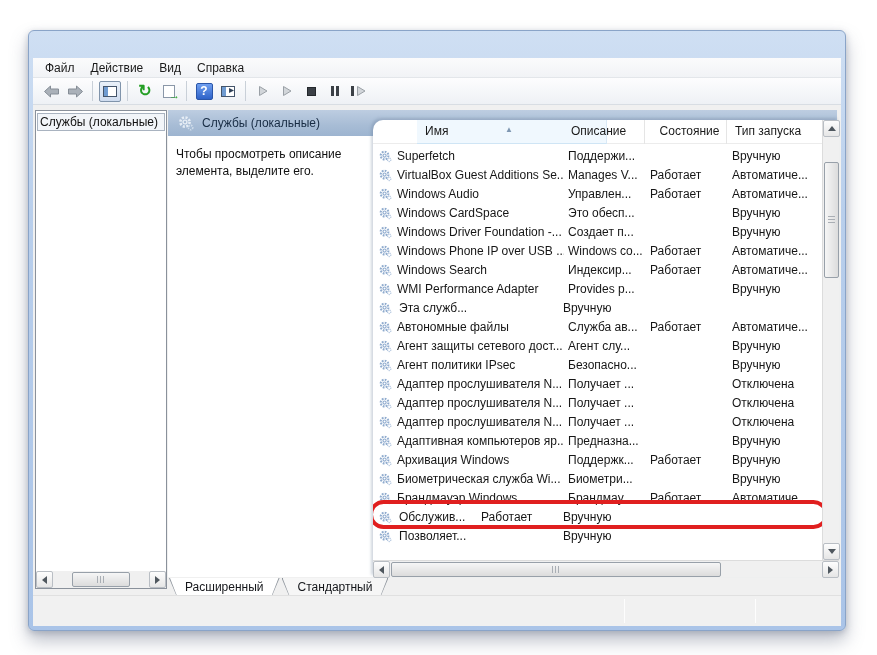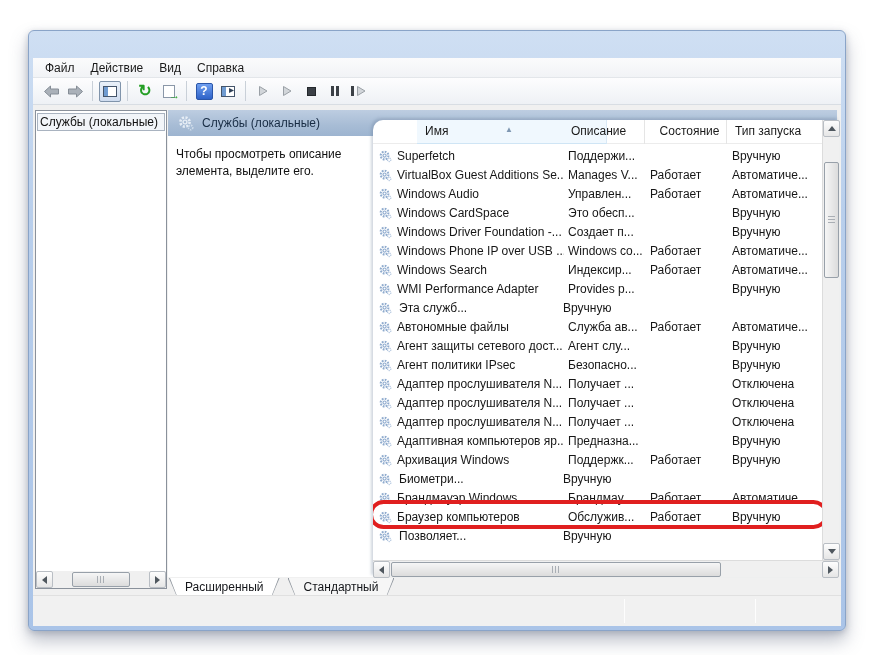--- a/index.html
+++ b/index.html
@@ -98,21 +98,21 @@
   .thumb-v { position:absolute; left:1px; width:15px; border:1px solid #98a0a9; border-radius:2px;
     background:linear-gradient(90deg,#f6f6f6,#dcdcdc); }
   .thumb-h { position:absolute; top:1px; height:15px; border:1px solid #98a0a9; border-radius:2px;
     background:linear-gradient(180deg,#f6f6f6,#dcdcdc); }
   .grip-v { position:absolute; left:3px; right:3px; top:50%; height:9px; margin-top:-4px;
     background:repeating-linear-gradient(180deg,#a9aeb4 0 1px,transparent 1px 3px); }
   .grip-h { position:absolute; top:3px; bottom:3px; left:50%; width:9px; margin-left:-4px;
     background:repeating-linear-gradient(90deg,#a9aeb4 0 1px,transparent 1px 3px); }
 
   
-  .tabsrow { position:absolute; left:1px; top:472px; height:19px; display:flex; gap:8px; }
+  .tabsrow { position:absolute; left:1px; top:472px; height:19px; display:flex; gap:2px; }
   .tab { position:relative; height:19px; }
   .tab .shape { position:absolute; inset:0; background:#8c939b;
     clip-path:polygon(0 0,100% 0,calc(100% - 8px) 100%,8px 100%); }
   .tab .fill { position:absolute; left:1px; right:1px; top:0; bottom:1px; background:#f6f6f6;
     clip-path:polygon(0 0,100% 0,calc(100% - 7px) 100%,7px 100%); }
   .tab.active .fill { background:#ffffff; }
   .tab .lbl { position:relative; z-index:2; font-size:12px; color:#14161a; padding:2px 16px 0 16px; display:block; }
 
   
   .statusbar { position:absolute; left:0; right:0; bottom:0; height:31px; background:#f1f1f1; border-top:1px solid #e0e0e0; }
@@ -414,20 +414,21 @@
                   <span class="cell d">Поддержк...</span>
                   <span class="cell s">Работает</span>
                   <span class="cell t">Вручную</span>
                 </div>
                 <div class="row">
                   <svg class="gear" viewBox="0 0 16 16">
                     <circle cx="7.5" cy="7.5" r="4.4" fill="none" stroke="#8fabce" stroke-width="2.4" stroke-dasharray="2 1.4"></circle>
                     <circle cx="7.5" cy="7.5" r="1.8" fill="none" stroke="#8fabce" stroke-width="1.3"></circle>
                     <circle cx="12.8" cy="12.4" r="1.9" fill="none" stroke="#aec3dd" stroke-width="1.4" stroke-dasharray="1.2 0.9"></circle>
                   </svg>
+                  <span class="cell n">Биометрическая служба Wi...</span>
                   <span class="cell d">Биометри...</span>
                   <span class="cell s"></span>
                   <span class="cell t">Вручную</span>
                 </div>
                 <div class="row">
                   <svg class="gear" viewBox="0 0 16 16">
                     <circle cx="7.5" cy="7.5" r="4.4" fill="none" stroke="#8fabce" stroke-width="2.4" stroke-dasharray="2 1.4"></circle>
                     <circle cx="7.5" cy="7.5" r="1.8" fill="none" stroke="#8fabce" stroke-width="1.3"></circle>
                     <circle cx="12.8" cy="12.4" r="1.9" fill="none" stroke="#aec3dd" stroke-width="1.4" stroke-dasharray="1.2 0.9"></circle>
                   </svg>
@@ -435,21 +436,20 @@
                   <span class="cell d">Брандмау...</span>
                   <span class="cell s">Работает</span>
                   <span class="cell t">Автоматиче...</span>
                 </div>
                 <div class="row">
                   <svg class="gear" viewBox="0 0 16 16">
                     <circle cx="7.5" cy="7.5" r="4.4" fill="none" stroke="#8fabce" stroke-width="2.4" stroke-dasharray="2 1.4"></circle>
                     <circle cx="7.5" cy="7.5" r="1.8" fill="none" stroke="#8fabce" stroke-width="1.3"></circle>
                     <circle cx="12.8" cy="12.4" r="1.9" fill="none" stroke="#aec3dd" stroke-width="1.4" stroke-dasharray="1.2 0.9"></circle>
                   </svg>
-                  <span class="cell n">Браузер компьютеров</span>
                   <span class="cell d">Обслужив...</span>
                   <span class="cell s">Работает</span>
                   <span class="cell t">Вручную</span>
                   <div class="oval" style="border-color: rgb(224, 31, 31);"></div>
                 </div>
                 <div class="row">
                   <svg class="gear" viewBox="0 0 16 16">
                     <circle cx="7.5" cy="7.5" r="4.4" fill="none" stroke="#8fabce" stroke-width="2.4" stroke-dasharray="2 1.4"></circle>
                     <circle cx="7.5" cy="7.5" r="1.8" fill="none" stroke="#8fabce" stroke-width="1.3"></circle>
                     <circle cx="12.8" cy="12.4" r="1.9" fill="none" stroke="#aec3dd" stroke-width="1.4" stroke-dasharray="1.2 0.9"></circle>

